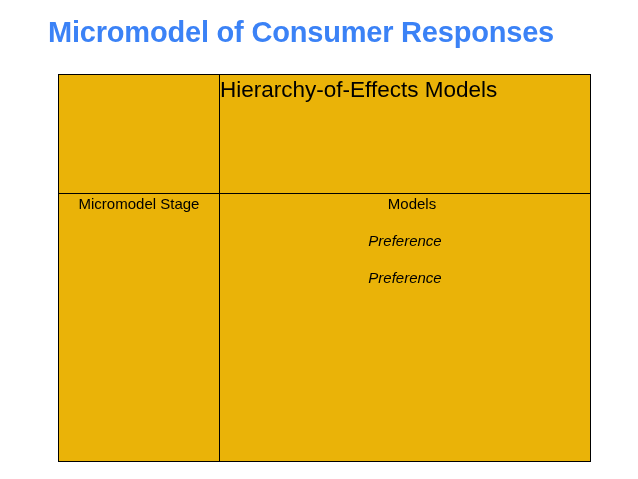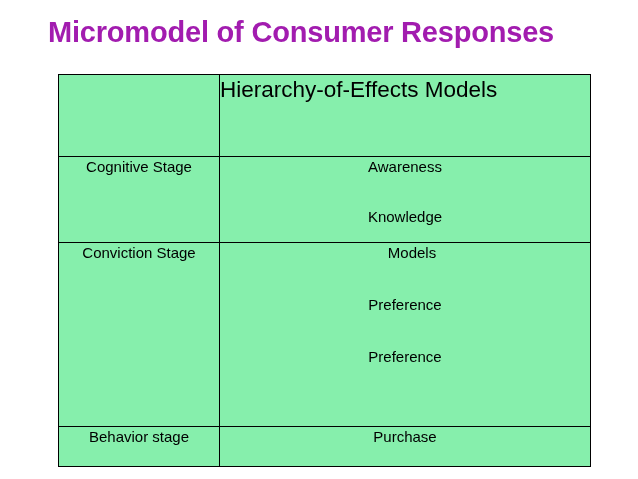--- a/index.html
+++ b/index.html
@@ -27,40 +27,40 @@
   
   .slide-title {
     position: absolute;
     left: 48px;
     top: 14px;
     width: 560px;
     font-size: 29px;
     line-height: 36px;
     font-weight: bold;
     letter-spacing: -0.2px;
-    color: #a21caf;
+    color: #3b82f6;
     white-space: nowrap;
   }
 
   
   .hoe-table {
     position: absolute;
     left: 58px;
     top: 74px;
     width: 532px;   
     height: 388px;  
     border-collapse: collapse;
     table-layout: fixed;
     background: #ffffff;
   }
   .hoe-table td {
     border: 1.4px solid #000000;
     padding: 0;
     vertical-align: top;
-    background: #86efac;
+    background: #eab308;
   }
 
   .col-stage { width: 161px; }  
   .col-model { width: 371px; }
 
   
   .row-head    td { height: 81px; }  
   .row-cog     td { height: 85px; }  
   .row-aff     td { height: 183px; } 
   .row-beh     td { height: 39px; }  
@@ -90,21 +90,21 @@
     text-align: center;
   }
   .steps .step {
     display: block;
   }
 
   .steps-cog { padding-top: 8px; }
   .steps-cog .step + .step { margin-top: 31px; }
 
   .steps-aff { padding-top: 28px; }
-  .steps-aff .step + .step { margin-top: 33px; }
+  .steps-aff .step + .step { margin-top: 18px; font-style: italic; }
   
   .steps-aff .step-liking { padding-left: 14px; }
 
   .steps-beh { padding-top: 9px; }
 
   .steps-beh .step,
   .steps-cog .step,
   .steps-aff .step { white-space: nowrap; }
 </style>
 </head>
@@ -119,40 +119,27 @@
       <col class="col-stage">
       <col class="col-model">
     </colgroup>
     <tbody>
 
       <tr class="row-head">
         <td class="head-blank"></td>
         <td class="head-model">Hierarchy-of-Effects Models</td>
       </tr>
 
-      <tr class="row-cog">
-        <td class="stage-label">Cognitive Stage</td>
-        <td class="steps steps-cog">
-          <span class="step">Awareness</span>
-          <span class="step">Knowledge</span>
-        </td>
-      </tr>
 
       <tr class="row-aff">
-        <td class="stage-label">Conviction Stage</td>
+        <td class="stage-label">Micromodel Stage</td>
         <td class="steps steps-aff">
           <span class="step step-liking">Models</span>
           <span class="step">Preference</span>
           <span class="step">Preference</span>
         </td>
       </tr>
 
-      <tr class="row-beh">
-        <td class="stage-label">Behavior stage</td>
-        <td class="steps steps-beh">
-          <span class="step">Purchase</span>
-        </td>
-      </tr>
 
     </tbody>
   </table>
 
 </div>
 
 </body></html>

